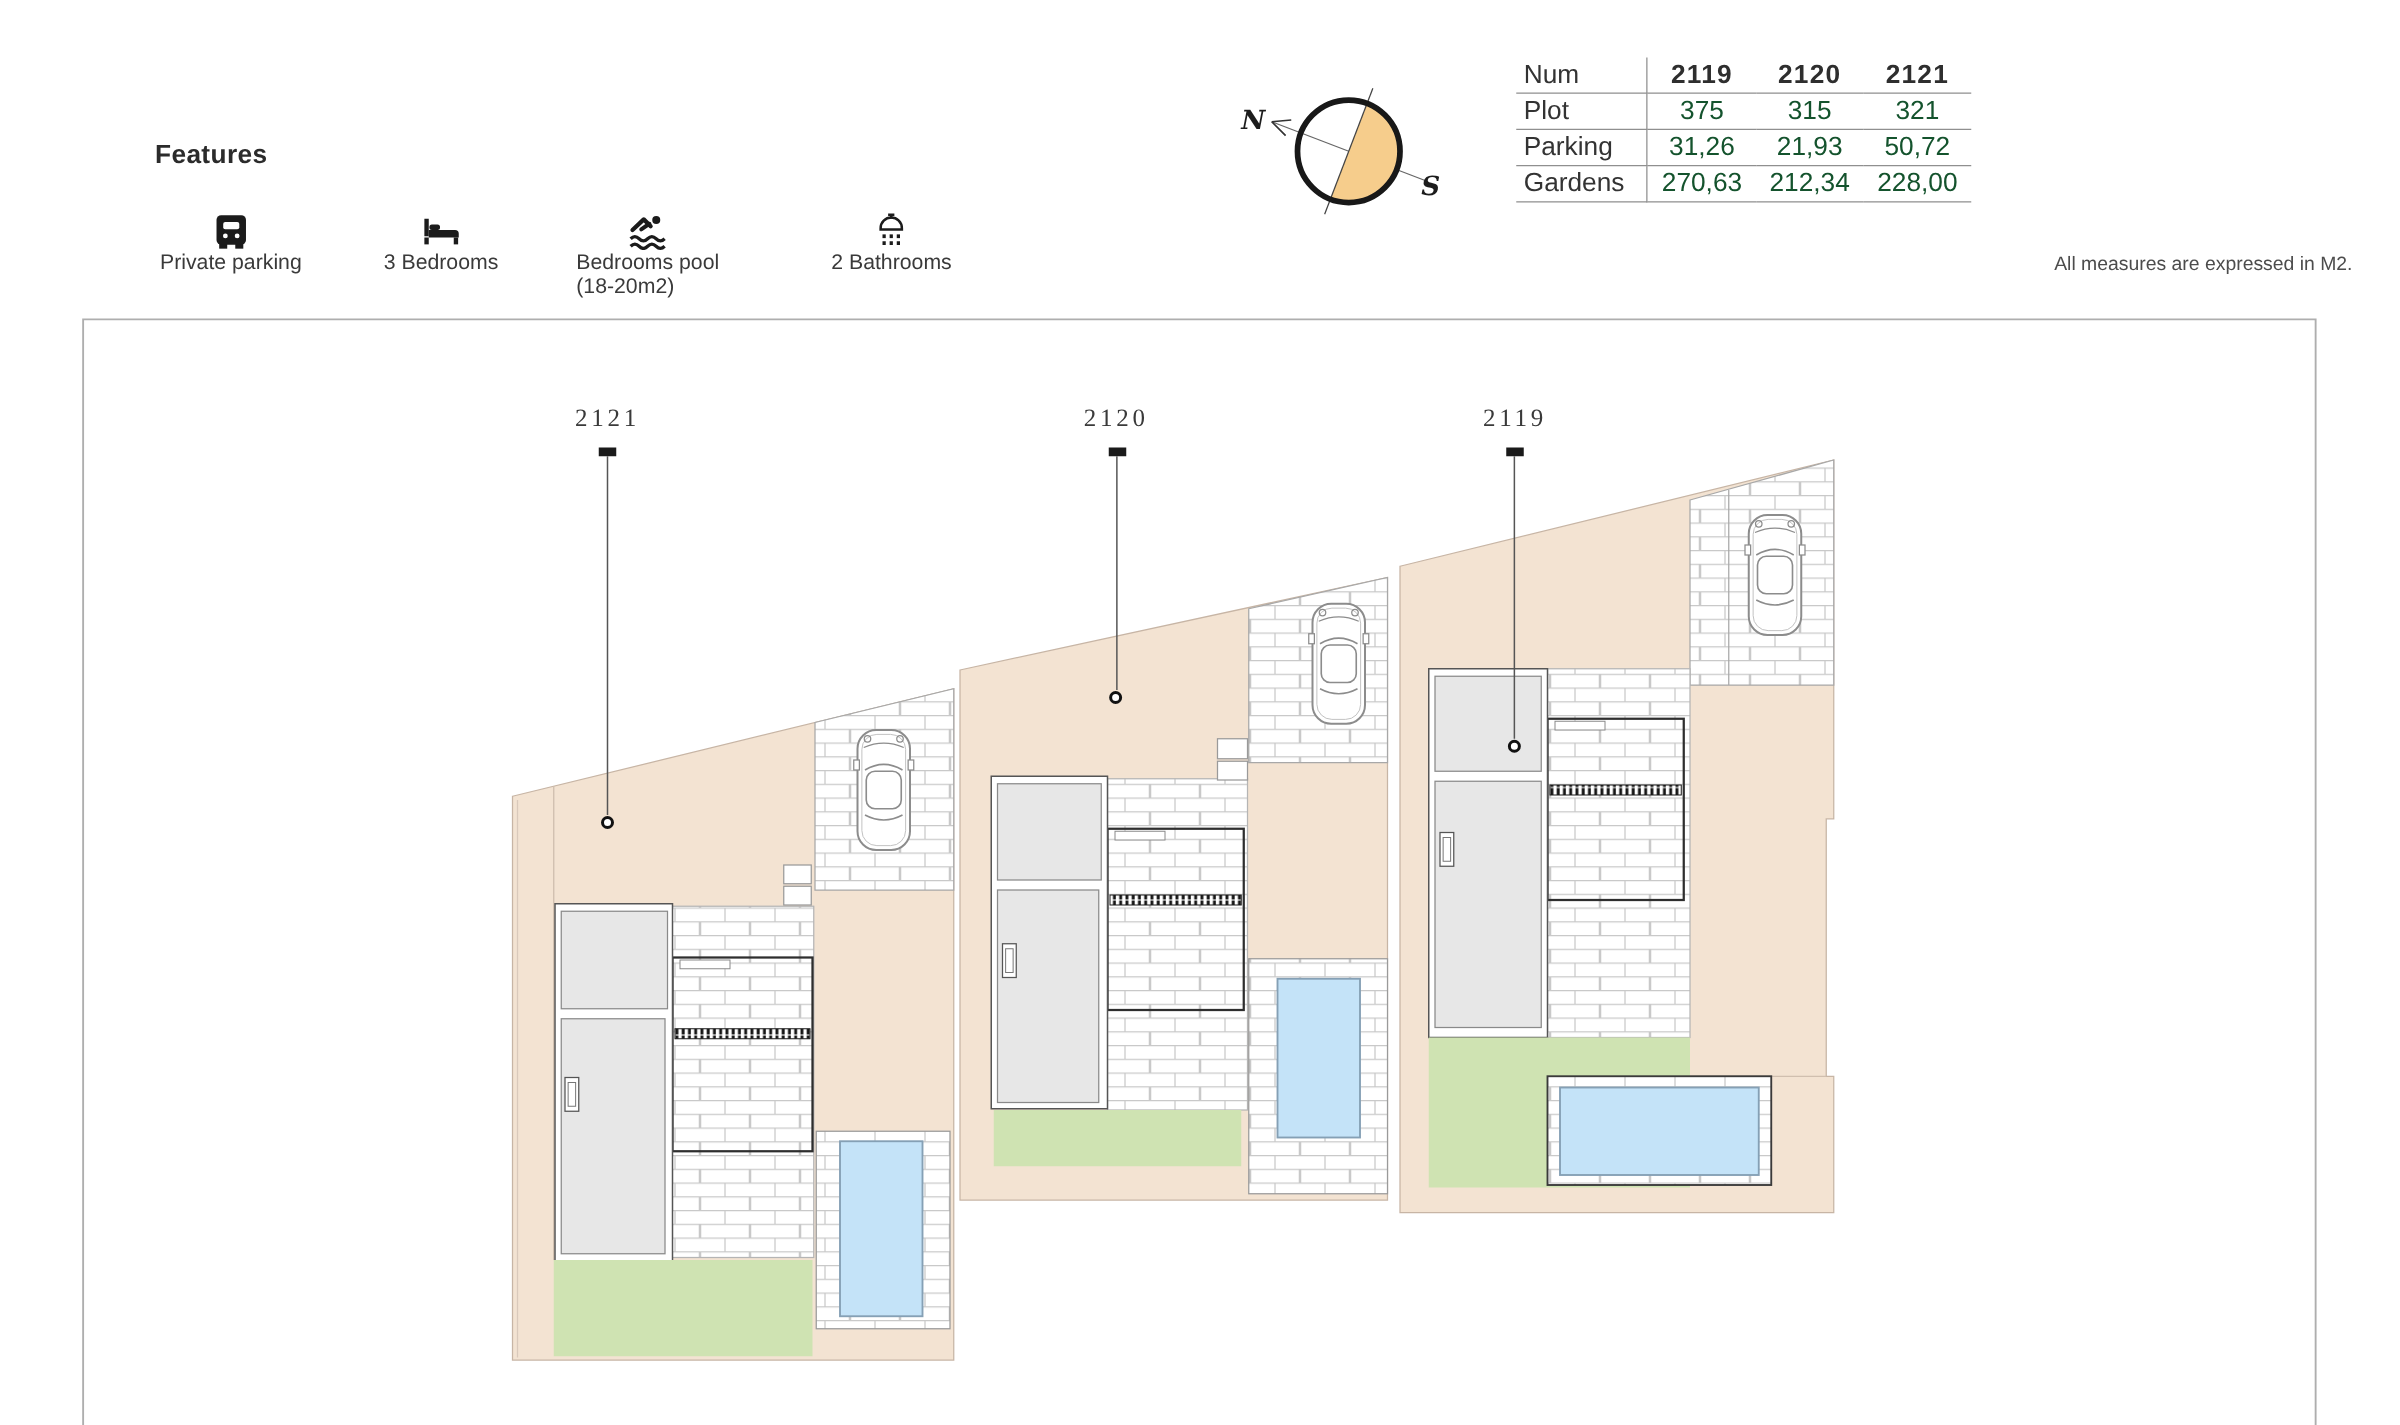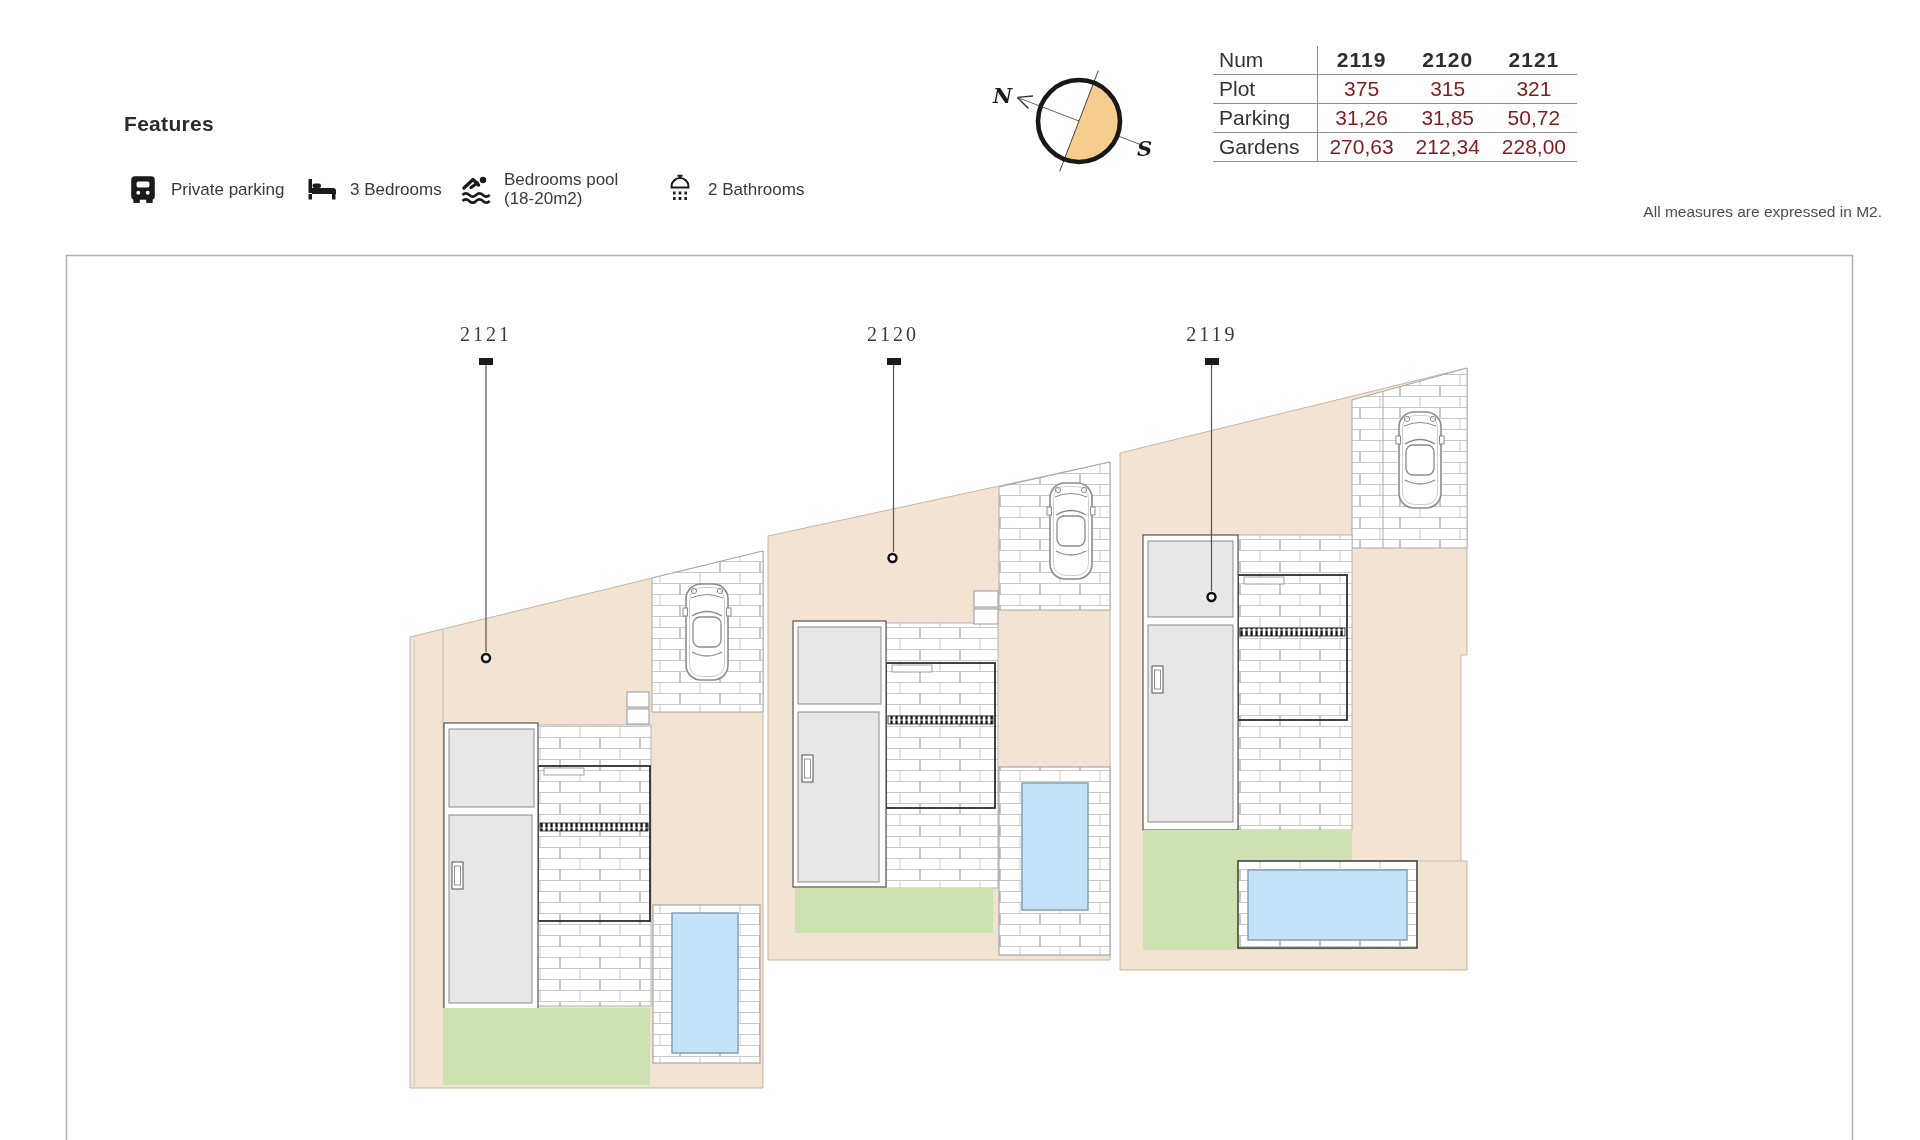--- a/index.html
+++ b/index.html
@@ -4,29 +4,29 @@
 <style>
   html,body{margin:0;padding:0;}
   body{
     width:1920px;height:1140px;position:relative;overflow:hidden;
     background:#ffffff;font-family:"Liberation Sans",sans-serif;color:#3a3a3a;
   }
   .abs{position:absolute;}
 
   
   .features-title{left:124px;top:112px;font-size:21px;font-weight:600;color:#2b2b2b;letter-spacing:.3px;}
-  .feature-item{top:170px;display:flex;align-items:center;gap:13px;height:38px;}
+  .feature-item{top:170px;display:flex;align-items:center;gap:0;height:38px;flex-direction:column;}
   .feature-item .ficon{width:30px;height:30px;flex:0 0 auto;}
   .feature-label{font-size:17px;color:#3a3a3a;line-height:19px;}
 
   
   .spec-table{left:1174px;top:46px;width:364px;border-collapse:collapse;font-size:21px;margin-left:39px;}
   .spec-table td,.spec-table th{height:28px;padding:0;border-bottom:1px solid #8f8f8f;font-weight:400;}
   .spec-table .lbl{width:100px;text-align:left;color:#333;border-right:1px solid #8f8f8f;padding-left:6px;}
-  .spec-table .val{width:88px;text-align:center;color:#7f1d1d;}
+  .spec-table .val{width:88px;text-align:center;color:#14532d;}
   .spec-table tr.head .val{color:#2e2e2e;font-weight:700;letter-spacing:1px;}
   .measures-note{left:1560px;top:203px;width:322px;text-align:right;font-size:15.5px;color:#4c4c4c;}
 
   
   .compass{left:980px;top:50px;width:200px;height:150px;}
 
   
   .plan-svg{left:0;top:0;width:1920px;height:1140px;}
   .plot-label{font-family:"Liberation Serif",serif;font-size:20px;fill:#3a3a3a;letter-spacing:3px;}
   .compass-letter{font-family:"DejaVu Serif",serif;font-size:21px;font-style:italic;font-weight:700;fill:#1c1c1c;}
@@ -217,21 +217,21 @@
   </tr>
   <tr>
     <td class="lbl">Plot</td>
     <td class="val">375</td>
     <td class="val">315</td>
     <td class="val">321</td>
   </tr>
   <tr>
     <td class="lbl">Parking</td>
     <td class="val">31,26</td>
-    <td class="val">31,85</td>
+    <td class="val">21,93</td>
     <td class="val">50,72</td>
   </tr>
   <tr>
     <td class="lbl">Gardens</td>
     <td class="val">270,63</td>
     <td class="val">212,34</td>
     <td class="val">228,00</td>
   </tr>
 </tbody>
   </table>

